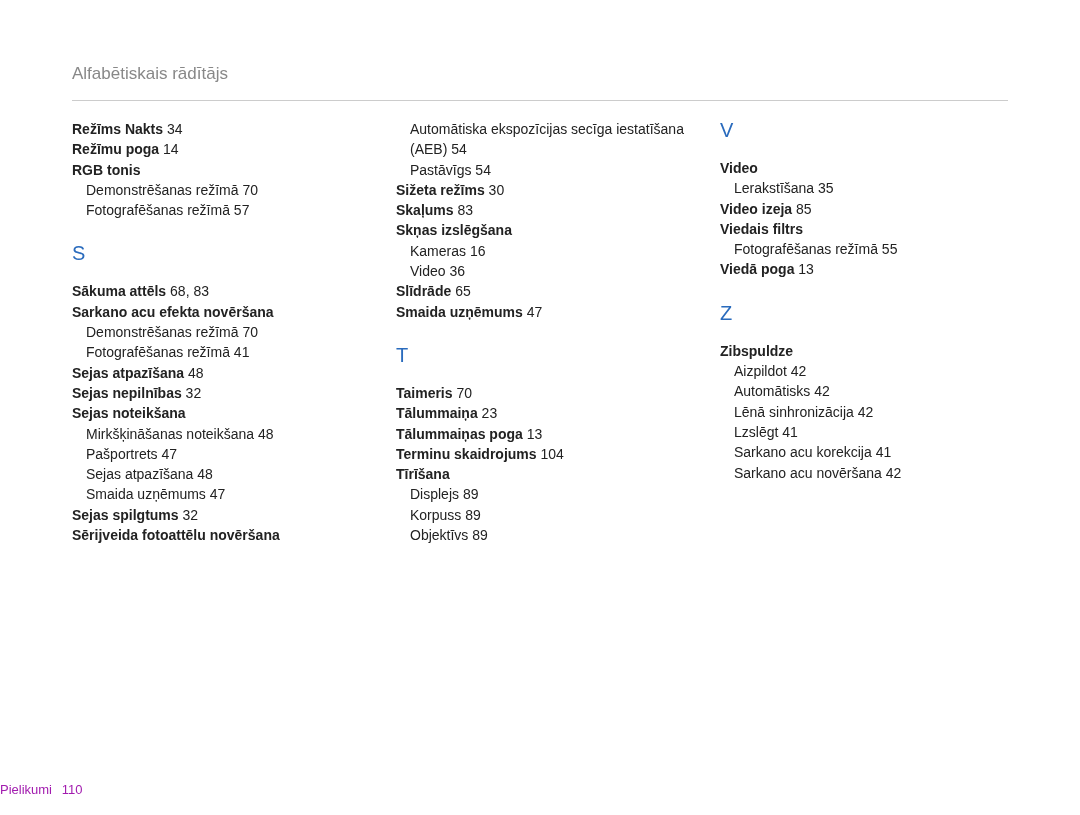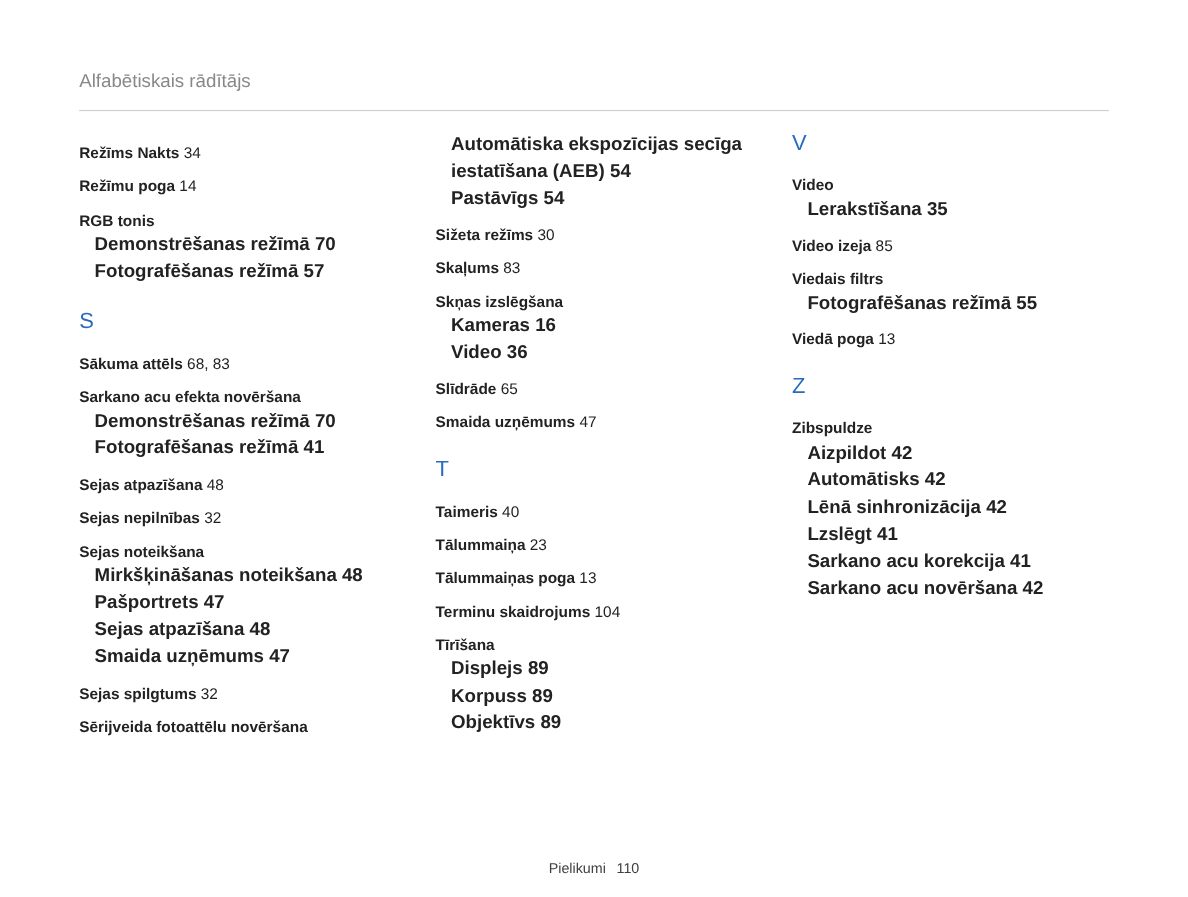--- a/index.html
+++ b/index.html
@@ -34,40 +34,38 @@
   .section-letter {
     font-size: 20px;
     color: #2a6bbd;
     font-weight: 400;
     margin-top: 22px;
     margin-bottom: 16px;
   }
   .entry-head {
     font-size: 14px;
     font-weight: 700;
-    margin-top: 10px;
     line-height: 1.45;
   }
   .entry-head .pg {
     font-weight: 400;
   }
   .sub {
-    font-size: 17px;
-    font-weight: 700;
+    font-size: 14px;
+    font-weight: 400;
     margin-left: 14px;
     line-height: 1.45;
   }
   .footer {
     position: absolute;
     bottom: 18px;
     left: 0;
     right: 0;
-    text-align: center;
     font-size: 13px;
-    color: #404040;
+    color: #a21caf;
   }
   .footer .num { margin-left: 6px; }
 </style>
 </head>
 <body>
 
 <div class="page-title">Alfabētiskais rādītājs</div>
 <hr class="hr">
 
 <div class="columns">
@@ -148,21 +146,21 @@
     </div>
     <div class="entry-head">
       <span>Smaida uzņēmums</span>
       <span class="pg">  <span>47</span></span>
     </div>
 
     <div class="section-letter">T</div>
 
     <div class="entry-head">
       <span>Taimeris</span>
-      <span class="pg">  <span>40</span></span>
+      <span class="pg">  <span>70</span></span>
     </div>
     <div class="entry-head">
       <span>Tālummaiņa</span>
       <span class="pg">  <span>23</span></span>
     </div>
     <div class="entry-head">
       <span>Tālummaiņas poga</span>
       <span class="pg">  <span>13</span></span>
     </div>
     <div class="entry-head">

